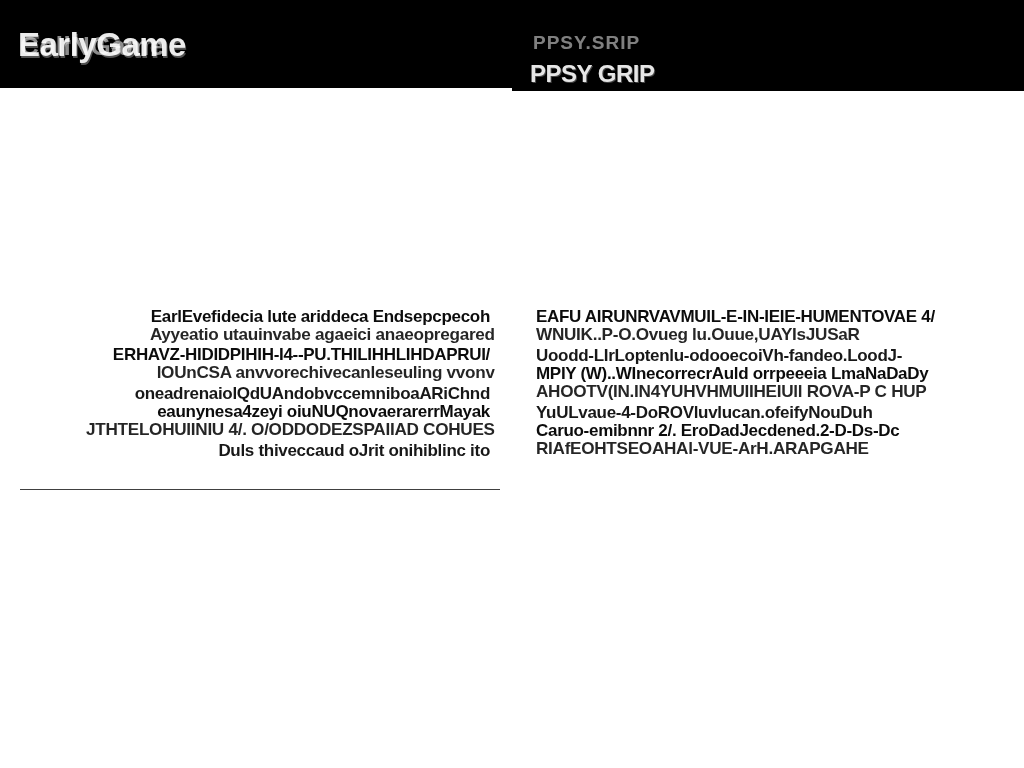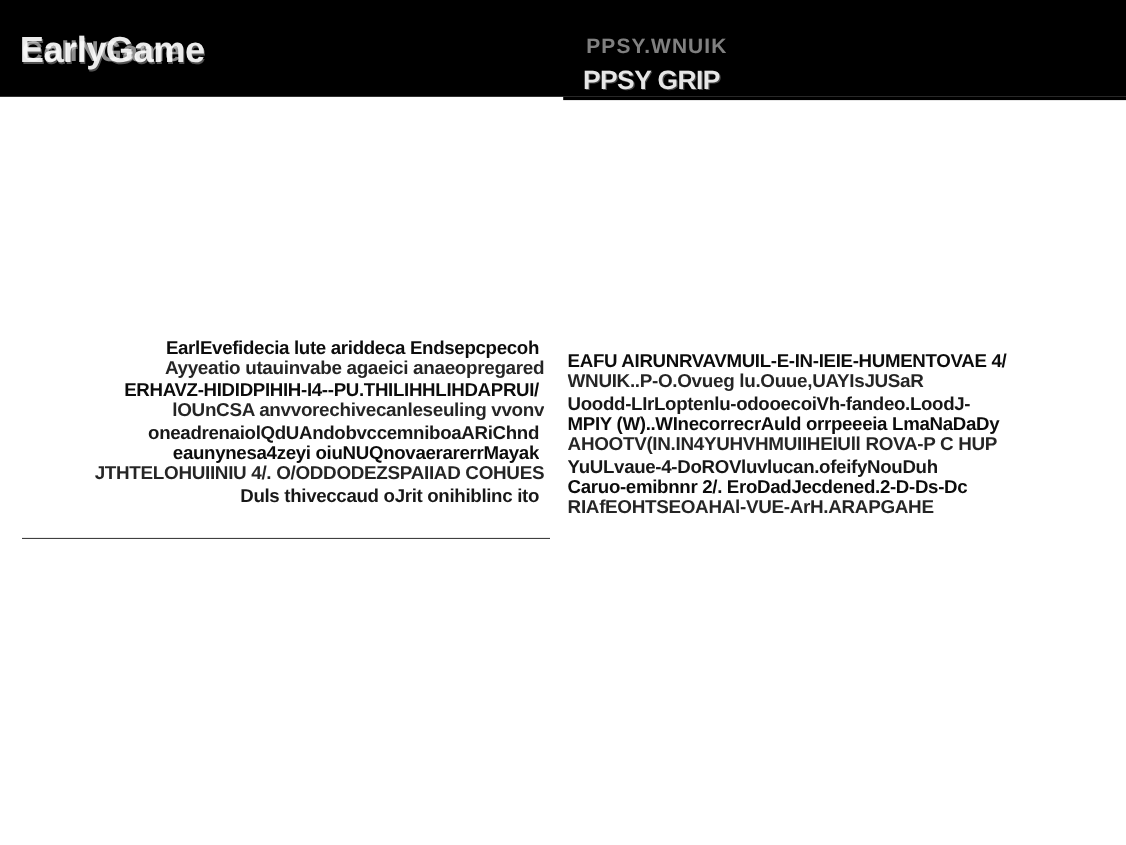--- a/index.html
+++ b/index.html
@@ -99,21 +99,21 @@
     top: 310px;
     width: 470px;
     color: #000000;
     font-size: 17px;
     font-weight: bold;
     line-height: 25px;
     letter-spacing: -0.3px;
   }
 
   .col-left  { left: 20px; text-align: right; }
-  .col-right { left: 516px; margin-top: 12px; }
+  .col-right { left: 536px; }
 
   
   .line {
     display: block;
     margin-top: -6px;
     white-space: nowrap;
     overflow: hidden;
   }
 
   .line.a { opacity: 0.95; transform: translateY(0px); }
@@ -133,21 +133,21 @@
 </style>
 </head>
 <body>
 
 <div class="page">
 
   <div class="banner">
     <div class="banner-title-ghost">CollNGame</div>
     <div class="banner-title">EarlyGame</div>
 
-    <div class="banner-subtitle-ghost">PPSY.WNUIK</div>
+    <div class="banner-subtitle-ghost">PPSY.SRIP</div>
     <div class="banner-subtitle">PPSY GRIP</div>
   </div>
 
   <div class="heading-rule"></div>
 
   <div class="col col-left">
     <span class="line a">EarlEvefidecia lute ariddeca Endsepcpecoh</span>
     <span class="line b">Ayyeatio utauinvabe agaeici anaeopregared</span>
     <span class="line a">ERHAVZ-HIDIDPIHIH-I4--PU.THILIHHLIHDAPRUI/</span>
     <span class="line b">lOUnCSA anvvorechivecanleseuling vvonv</span>

